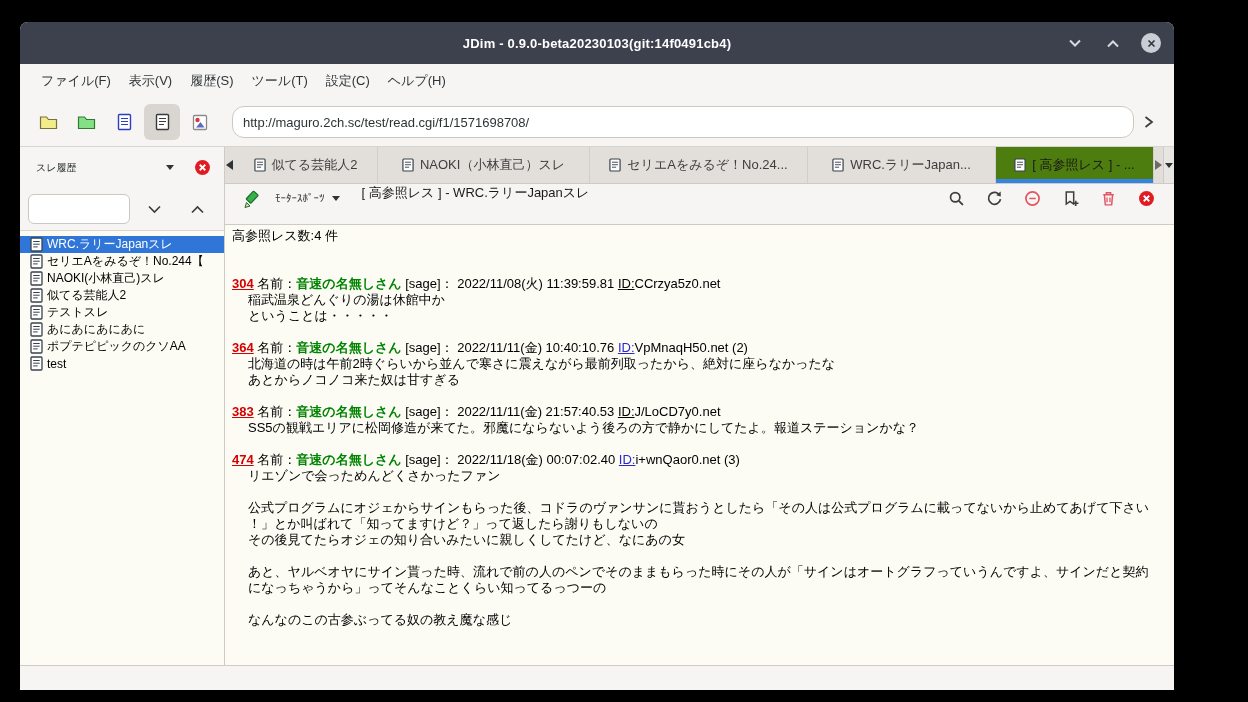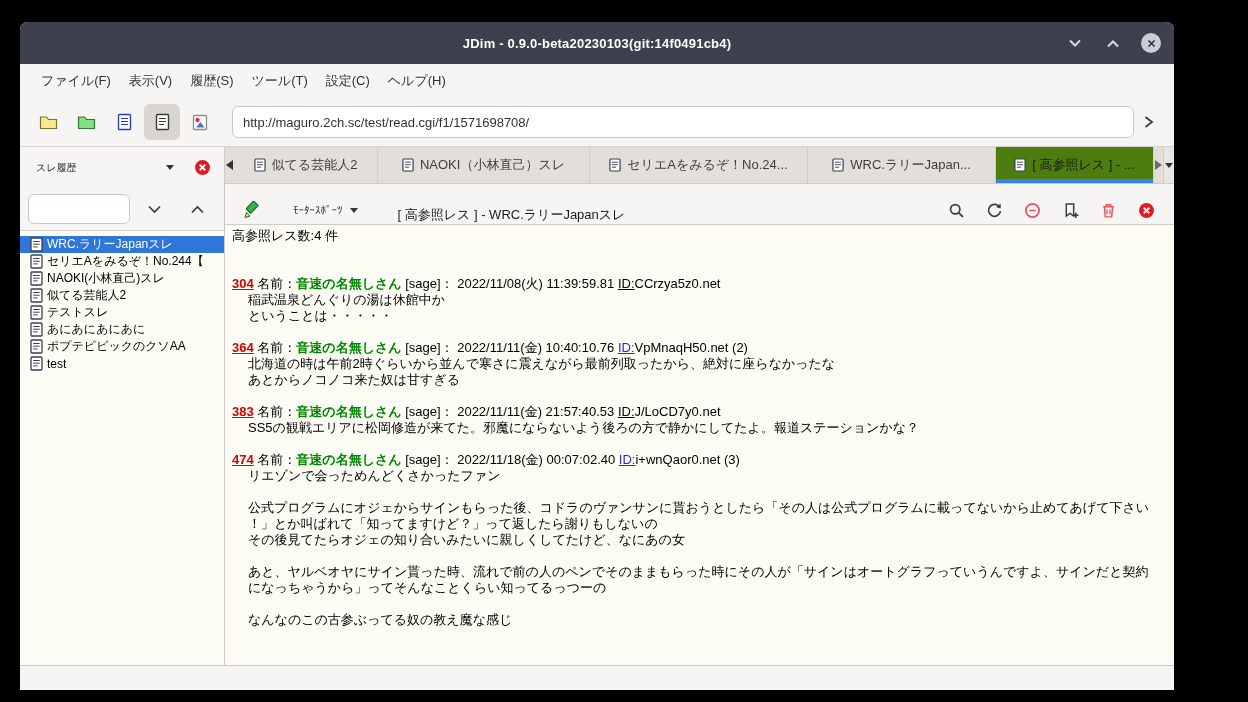--- a/index.html
+++ b/index.html
@@ -30,21 +30,21 @@
   
   .menubar { height:34px; display:flex; align-items:center; padding-left:12px; flex:none; }
   .menu-item { padding:4px 9px; font-size:13px; color:#2e3436; cursor:default; }
 
   
   .toolbar { height:49px; display:flex; align-items:center; padding:0 10px; flex:none;
     border-bottom:1px solid #d8d4cf; }
   .tool-btn { width:36px; height:36px; border:none; background:transparent; border-radius:6px;
     display:flex; align-items:center; justify-content:center; margin-right:2px; }
   .tool-btn.active { background:#d9d5d0; }
-  .url-input { flex:1; height:32px; margin-left:12px; border:1px solid #cdc7c2; border-radius:6px;
+  .url-input { flex:1; height:32px; margin-left:12px; border:1px solid #cdc7c2; border-radius:12px;
     background:#fff; padding:0 10px; font-size:13px; color:#2e3436;
     font-family:"Liberation Sans","DejaVu Sans",sans-serif; }
   .go-btn { width:30px; height:32px; border:none; background:transparent;
     display:flex; align-items:center; justify-content:center; }
 
   
   .main { flex:1; display:flex; min-height:0; }
 
   .sidebar { width:205px; flex:none; display:flex; flex-direction:column; background:#f6f5f4;
     border-right:1px solid #cfcac5; }
@@ -80,22 +80,22 @@
   #tabs { display:flex; align-items:stretch; }
   .tab { display:flex; align-items:center; justify-content:center; gap:6px; font-size:13px;
     color:#3d3d3d; border-right:1px solid #d2cec9; white-space:nowrap; overflow:hidden;
     cursor:default; background:#e2dfdb; }
   .tab:nth-child(1){ width:144px; } .tab:nth-child(2){ width:212px;text-align:right; } .tab:nth-child(3){ width:218px; }
   .tab:nth-child(4){ width:188px; } .tab:nth-child(5){ width:158px; }
   .tab.active { background:#4d7c0f; color:#1a1a1a; box-shadow:inset 0 -4px 0 #3584e4; }
   .tab-dropdown { width:30px; border:none; border-left:1px solid #cfcac5; background:#e8e6e2;
     display:flex; align-items:center; justify-content:center; margin-left:auto; }
 
-  .thread-toolbar { height:41px; flex:none; background:#f6f5f4; display:flex; align-items:flex-end;
-    padding:0 10px; gap:18px; border-bottom:1px solid #cfcac5; }
+  .thread-toolbar { height:41px; flex:none; background:#f6f5f4; display:flex; align-items:flex-start;
+    padding:0 10px; gap:0; border-bottom:1px solid #cfcac5; }
   .write-btn { width:32px; height:30px; border:none; background:transparent;
     display:flex; align-items:center; justify-content:center; }
   .board-btn { height:28px; border:none; background:transparent; display:flex; align-items:center;
     gap:7px; padding:0 8px; font-size:11px; color:#2e3436; }
   .thread-title { margin-left:14px; font-size:13px; color:#1a1a1a; white-space:nowrap;
     overflow:hidden; flex:1; }
   .thread-actions { display:flex; align-items:center; gap:10px; margin-left:auto; padding-right:4px; }
   .thread-actions .icon-btn { width:28px; height:28px; }
 
   .content-view { flex:1; background:#fcfcf4; padding:3px 7px; font-size:13px; line-height:16px;

